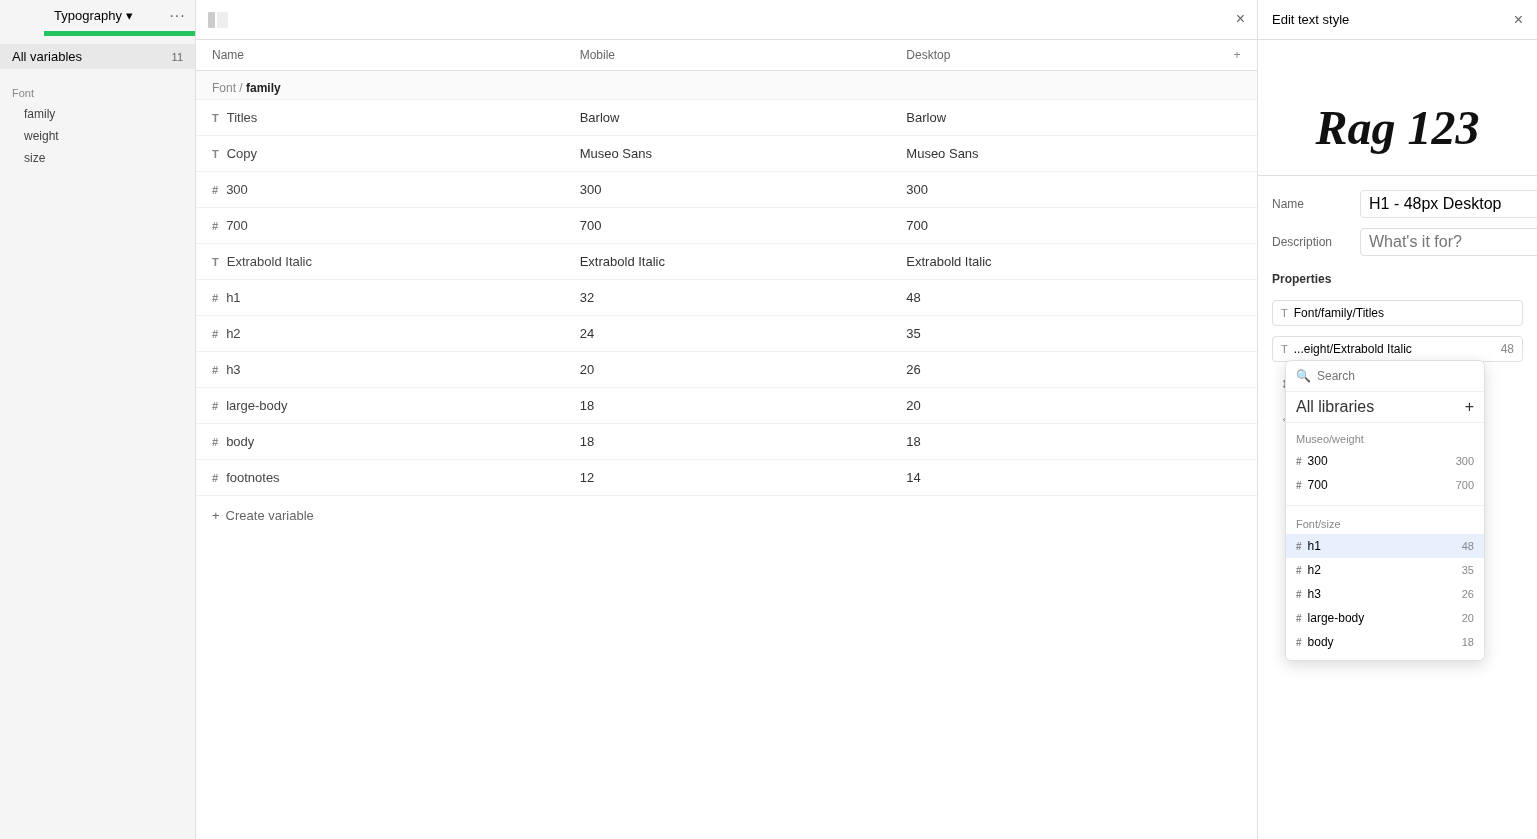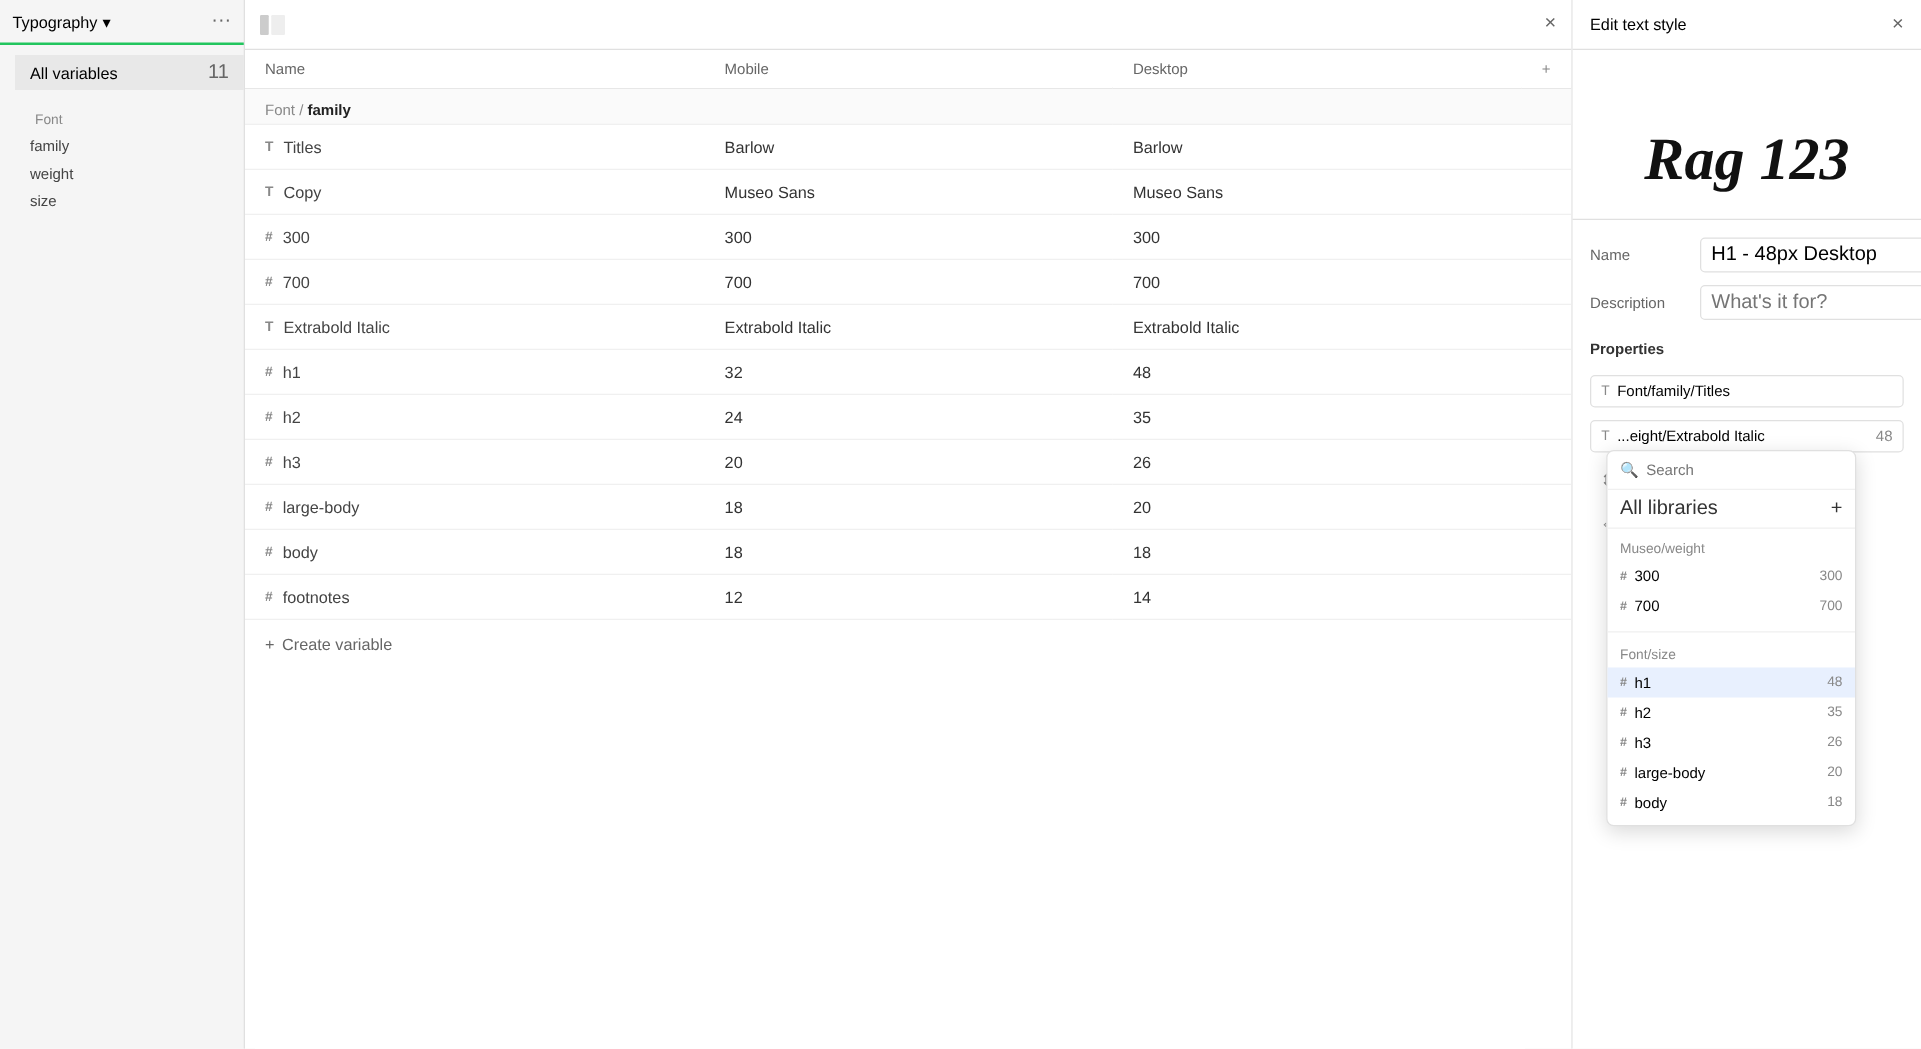--- a/index.html
+++ b/index.html
@@ -12,54 +12,54 @@
       border-right: 1px solid #e0e0e0;
       display: flex;
       flex-direction: column;
       height: 100%;
     }
     .sidebar-header {
       padding: 8px 10px;
       display: flex;
       align-items: center;
       justify-content: space-between;
-      border-bottom: 2px solid #22c55e;
+      border-bottom: 5px solid #22c55e;
       height: 36px;
+      margin-left: 44px;
     }
     .sidebar-title {
       display: flex;
       align-items: center;
       gap: 4px;
       font-size: 13px;
       font-weight: 500;
     }
     .sidebar-more-icon {
       cursor: pointer;
       color: #666;
       font-size: 16px;
     }
     .sidebar-nav {
       padding: 8px 0;
-      margin-left: 12px;
     }
     .sidebar-nav-item {
       display: flex;
       align-items: center;
       justify-content: space-between;
       padding: 5px 12px;
       cursor: pointer;
       font-size: 13px;
     }
     .sidebar-nav-item.active { background: #e8e8e8; font-weight: 500; }
     .sidebar-nav-badge {
-      font-size: 16px;
+      font-size: 11px;
       color: #666;
     }
     .sidebar-section-label {
-      padding: 10px 12px 4px 28px;
+      padding: 10px 12px 4px 12px;
       font-size: 11px;
       color: #888;
       font-weight: 500;
     }
     .sidebar-sub-item {
       padding: 4px 12px 4px 24px;
       cursor: pointer;
       font-size: 12px;
       color: #444;
     }

